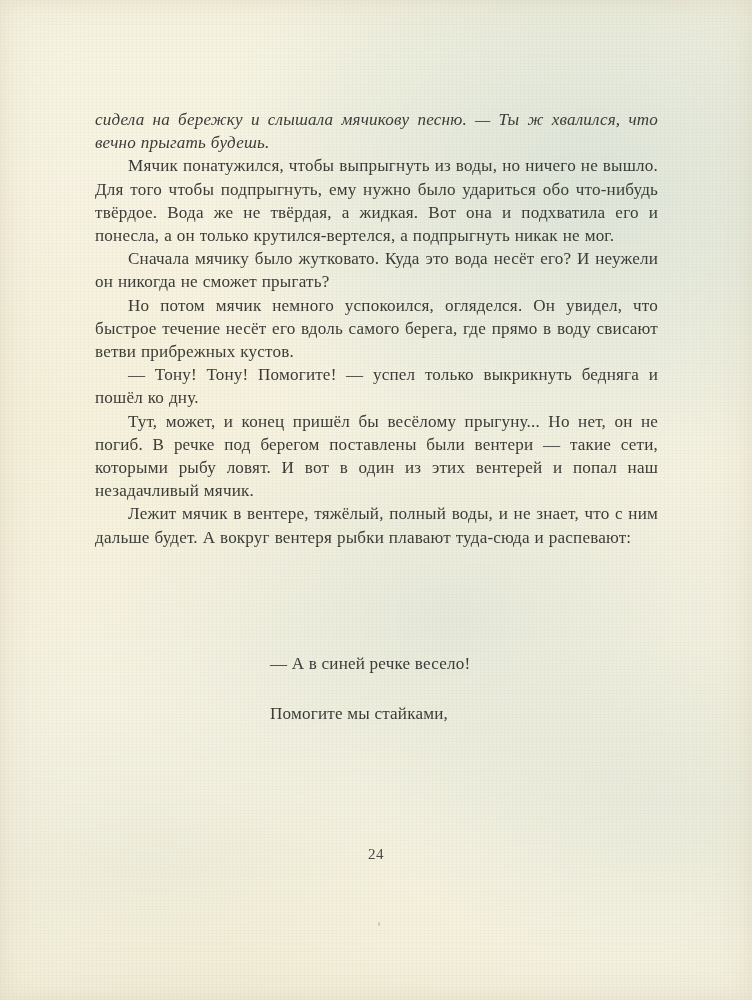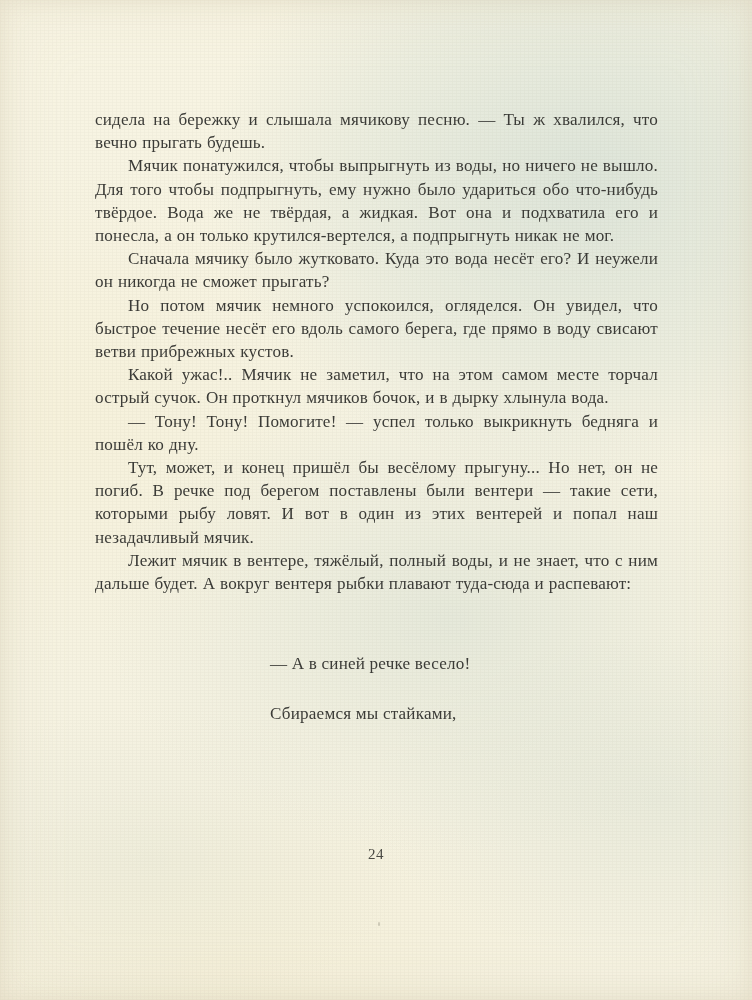--- a/index.html
+++ b/index.html
@@ -75,20 +75,21 @@
     color: #3b3b37;
     font-size: 17.1px;
     line-height: 23.2px;
     letter-spacing: 0.18px;
     word-spacing: 0.4px;
     hyphens: manual;
   }
 
   p.para.cont {
     text-indent: 0;
+    font-style: italic;
   }
 
   
   .verse {
     position: absolute;
     left: 270px;
     top: 652px;
     z-index: 4;
     color: #3b3b37;
     font-size: 17.1px;
@@ -143,30 +144,29 @@
   <div class="grain"></div>
   <div class="edge-shade"></div>
 
   <div class="speck" style="left:378px; top:922px;"></div>
 
   <div class="text-block">
     <p class="para cont">сидела на бережку и слышала  мячикову песню. — Ты ж хвалился, что вечно прыгать будешь.</p>
     <p class="para">Мячик понатужился, чтобы выпрыгнуть из воды, но ничего не вышло. Для того чтобы подпрыгнуть, ему нужно было удариться обо что-нибудь твёрдое. Вода же не твёрдая, а жидкая. Вот она и подхватила его и понесла, а он только крутился-вертелся, а подпрыгнуть никак не мог.</p>
     <p class="para">Сначала мячику было жутковато. Куда это вода несёт его? И неужели он никогда не сможет прыгать?</p>
     <p class="para">Но потом мячик немного успокоился, огляделся. Он увидел, что быстрое течение несёт его вдоль самого берега, где прямо в воду свисают ветви прибрежных кустов.</p>
-    <p class="para">Какой ужас!.. Мячик не заметил, что на этом самом месте торчал острый сучок. Он проткнул мячиков бочок, и в дырку хлынула вода.</p>
     <p class="para">— Тону! Тону! Помогите! — успел только выкрикнуть бедняга и пошёл ко дну.</p>
     <p class="para">Тут, может, и конец пришёл бы весёлому прыгуну... Но нет, он не погиб. В речке под берегом поставлены были вентери — такие сети, которыми рыбу ловят. И вот в один из этих вентерей и попал наш незадачливый мячик.</p>
     <p class="para">Лежит мячик в вентере, тяжёлый, полный воды, и не знает, что с ним дальше будет. А вокруг вентеря рыбки плавают туда-сюда и распевают:</p>
   </div>
 
   <div class="verse">
     <div class="stanza">
       <span class="vline">— А в синей речке весело!</span>
     </div>
     <div class="stanza">
-      <span class="vline">Сбираемся мы стайками,</span>
+      <span class="vline">Помогите мы стайками,</span>
     </div>
   </div>
 
   <div class="folio">24</div>
 
 </div>
 
 </body></html>

